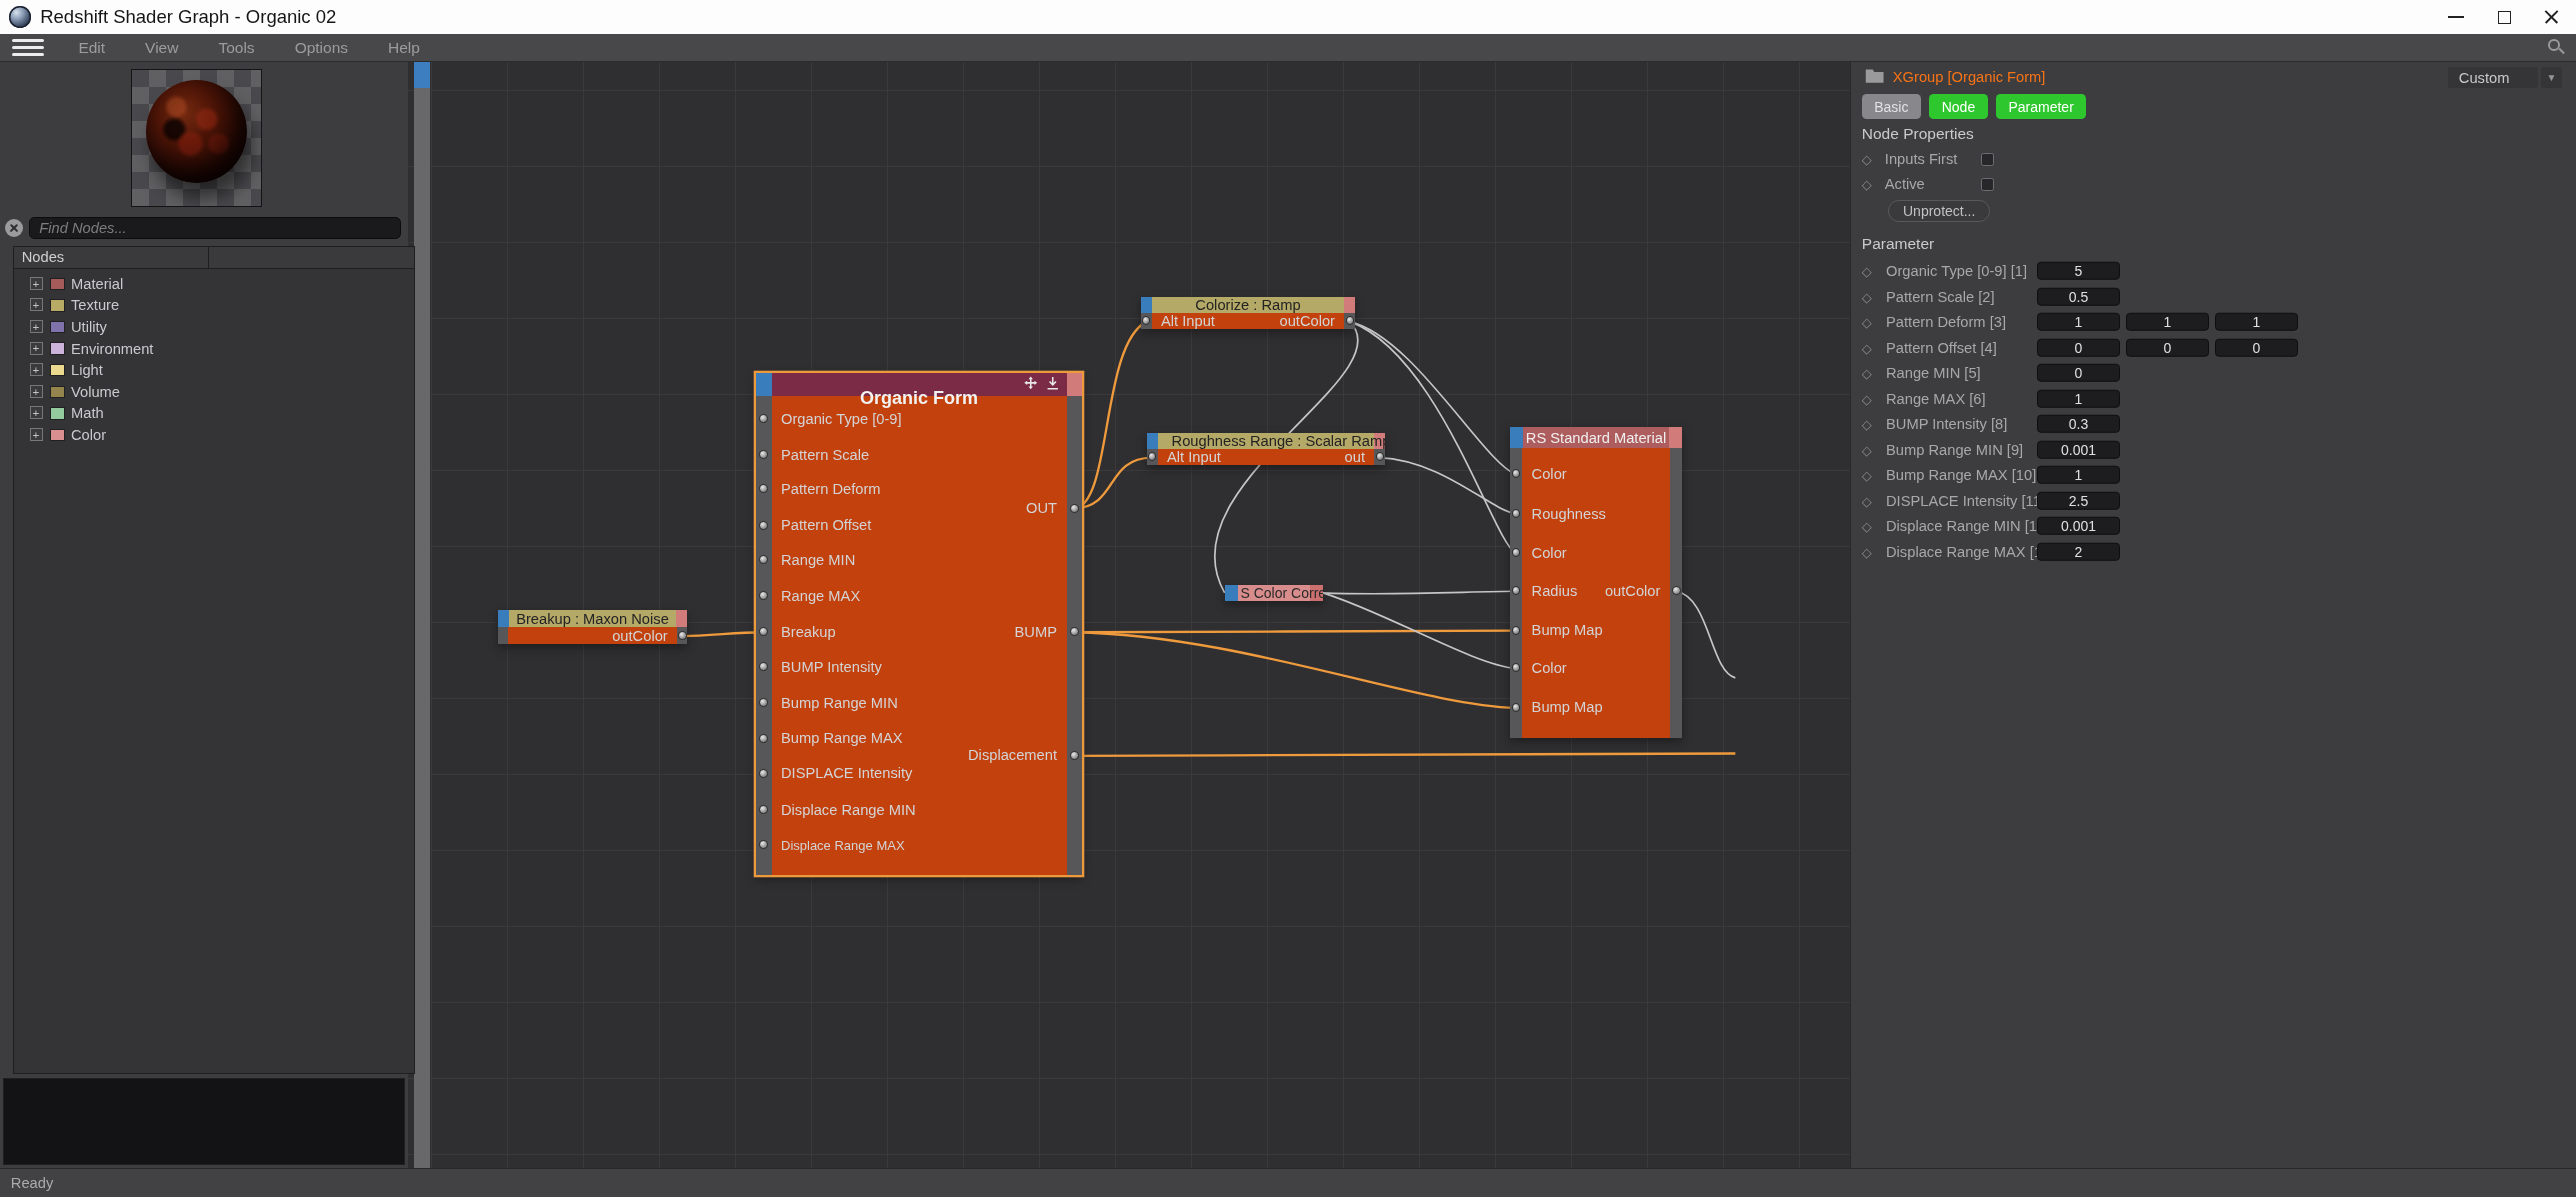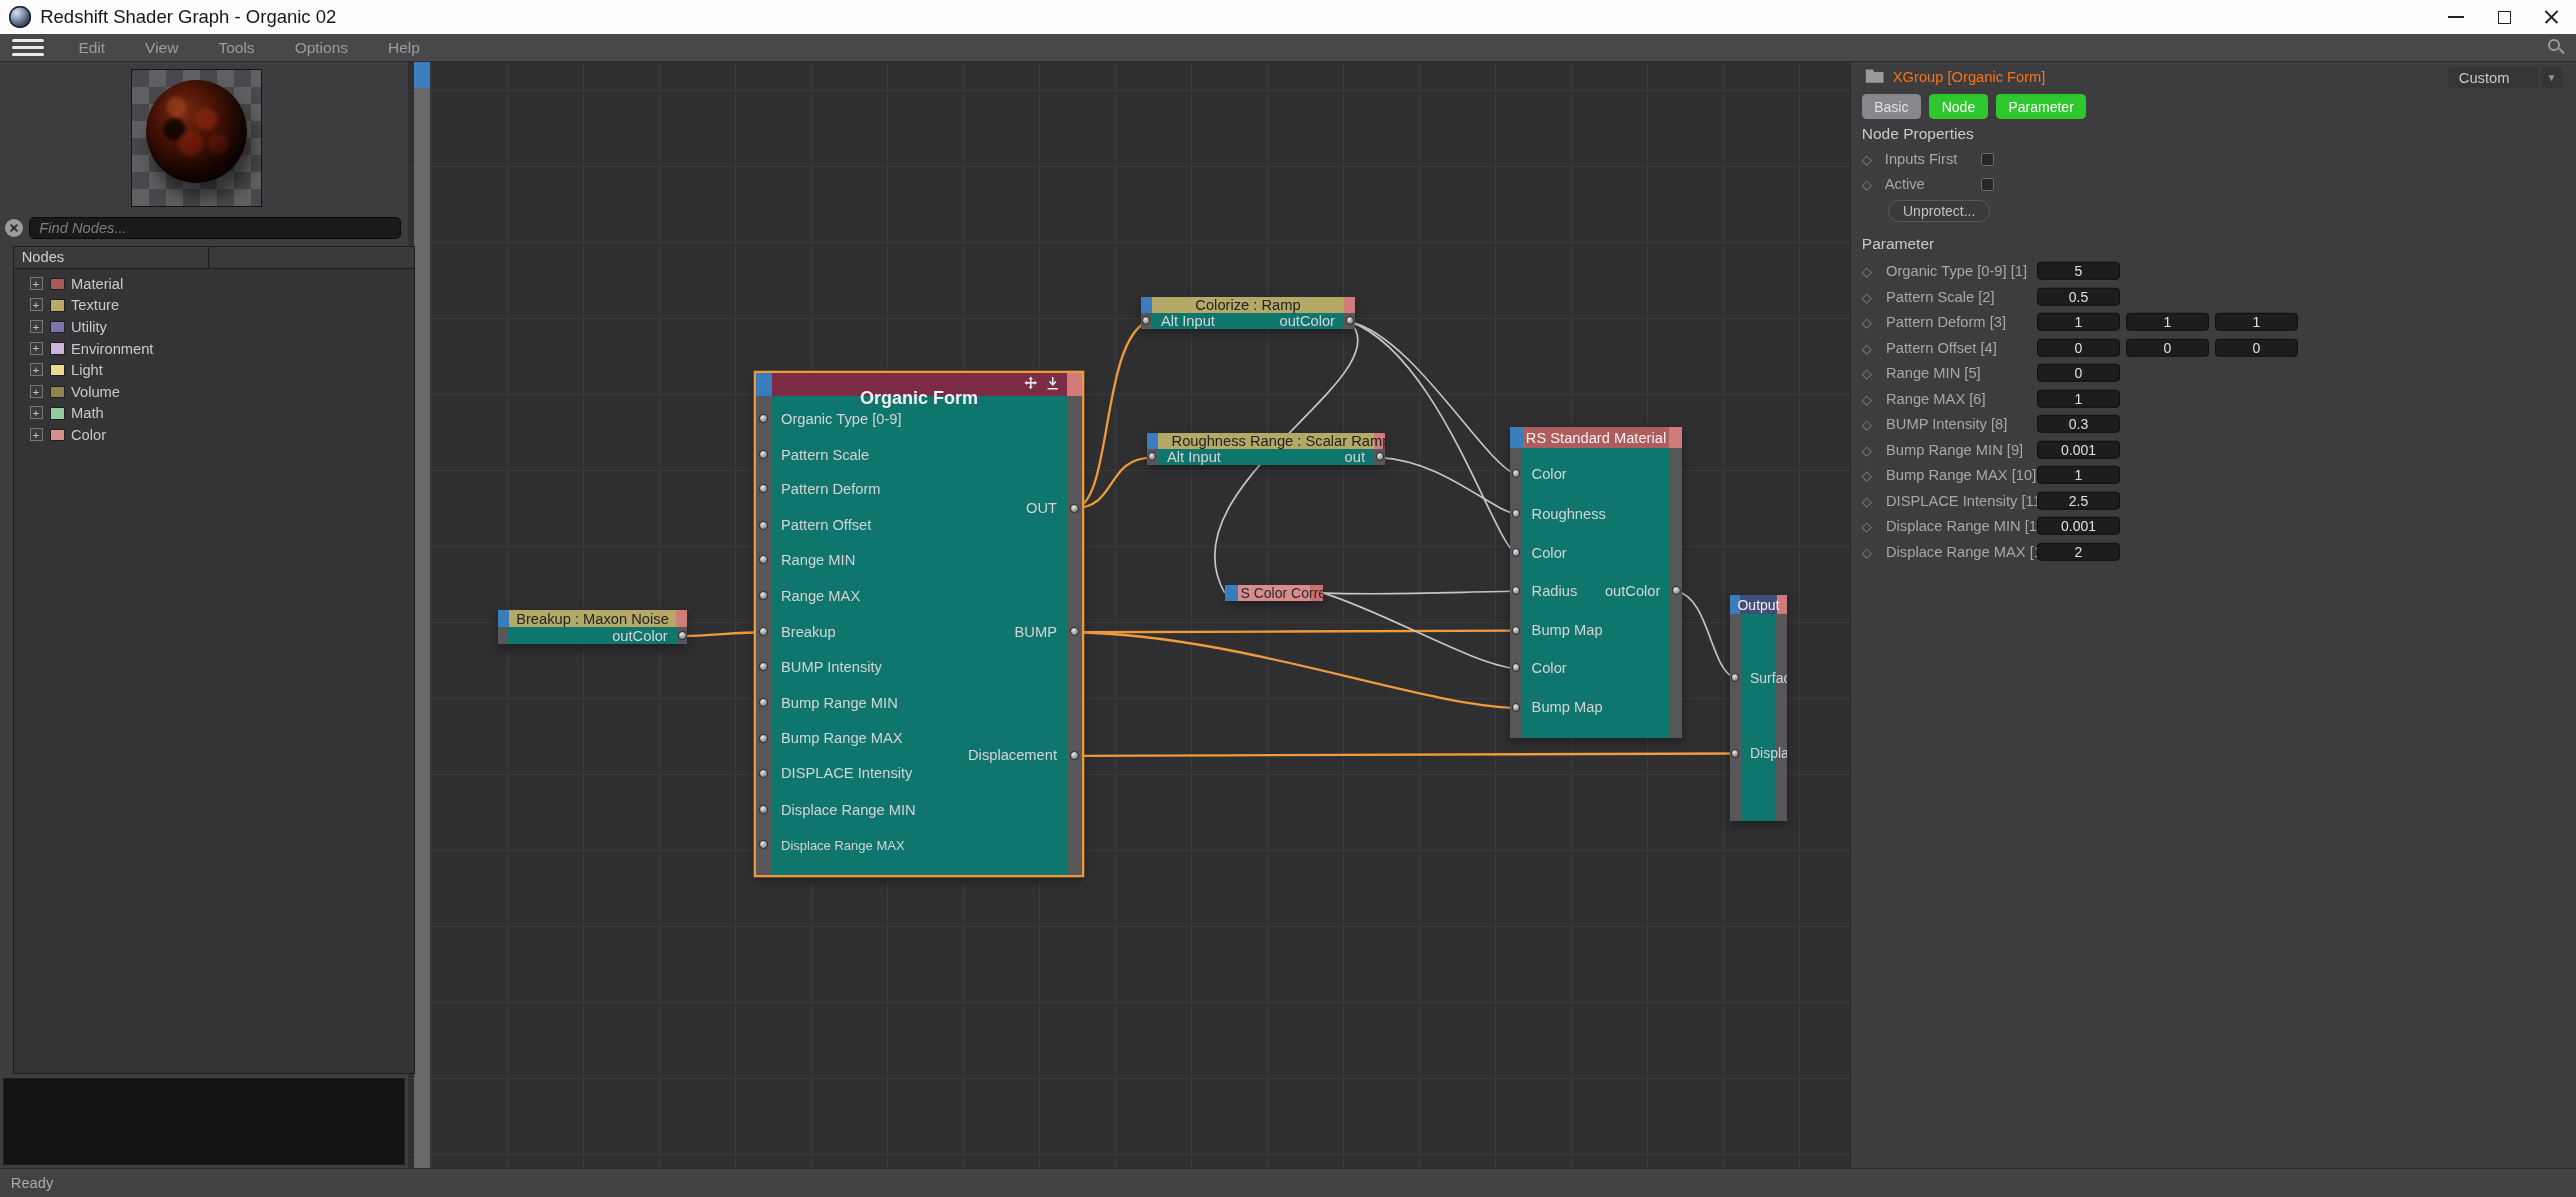--- a/index.html
+++ b/index.html
@@ -74,21 +74,21 @@
   #gutter-cap{position:absolute;left:0;top:0;width:15.5px;height:26px;background:#3c7ebf}
   #graph-header{position:absolute;left:21.6px;top:0;width:1418px;height:26px;background:#5d5d5f;z-index:2;display:flex;align-items:center;justify-content:center}
   #graph-title{font-size:15.5px;color:#d6d6d8}
   #graph-header .hicons{position:absolute;right:20px;top:50%;transform:translateY(-50%);display:flex;gap:7px}
   #graph-corner-r{position:absolute;right:0;top:0;width:13px;height:26px;background:#d27b7b}
 
   #wires-layer{position:absolute;left:0;top:0;width:2576px;height:1198px;z-index:2;pointer-events:none}
   #nodes-layer{position:absolute;left:0;top:0;width:2576px;height:1198px;z-index:3;pointer-events:none}
   #nodes-layer *{pointer-events:auto}
 
-  .gnode{position:absolute;background:#0f766e;overflow:hidden;box-shadow:0 3.9px 9.3px rgba(0,0,0,.35)}
+  .gnode{position:absolute;background:#c2410c;overflow:hidden;box-shadow:0 3.9px 9.3px rgba(0,0,0,.35)}
   .gnode.selected{box-shadow:0 0 0 2.3px #ee9a3c,0 3.9px 9.3px rgba(0,0,0,.4)}
   .gnode-header{position:absolute;left:0;top:0;width:100%;display:flex;align-items:center;justify-content:center}
   .corner{position:absolute;top:0;height:100%}
   .corner.l{left:0;background:#3a7dbd}
   .corner.r{right:0;background:#d27b7b}
   .gnode-title{position:relative;z-index:1;white-space:nowrap}
   .hicons{display:flex;gap:6.2px;align-items:center}
   .gnode .hicons{position:absolute;right:21.6px;top:50%;transform:translateY(-50%);z-index:2}
   .strip{position:absolute;background:#57575a}
   .port{position:absolute;width:8.5px;height:8.5px;border-radius:50%;border:0.8px solid #2c2c2c;
@@ -356,33 +356,20 @@
       <div class="plabel" style="left: 21.6px; top: 164px; font-size: 14.7px;">Radius</div>
       <div class="port" style="left: 1.5px; top: 199px;"></div>
       <div class="plabel" style="left: 21.6px; top: 203px; font-size: 14.7px;">Bump Map</div>
       <div class="port" style="left: 1.5px; top: 236px;"></div>
       <div class="plabel" style="left: 21.6px; top: 241px; font-size: 14.7px;">Color</div>
       <div class="port" style="left: 1.5px; top: 276px;"></div>
       <div class="plabel" style="left: 21.6px; top: 280px; font-size: 14.7px;">Bump Map</div>
       <div class="port" style="right: 1.5px; top: 159px;"></div>
       <div class="plabel" style="right: 21.6px; top: 164px; font-size: 14.7px;">outColor</div>
     </div>
-    <div class="gnode" style="left: 1730px; top: 595px; width: 57px; height: 226px;">
-      <div class="gnode-header" style="height: 19.3px; background: rgb(64, 78, 120);">
-        <div class="corner l" style="width: 10px;"></div>
-        <div class="corner r" style="width: 10px;"></div>
-        <div class="gnode-title" style="color: rgb(240, 240, 240); font-size: 14px;">Output</div>
-      </div>
-      <div class="strip" style="top: 19.3px; height: 207px; width: 10.8px; left: 0px;"></div>
-      <div class="strip" style="top: 19.3px; height: 207px; width: 10.8px; right: 0px;"></div>
-      <div class="port" style="left: 0.8px; top: 78px;"></div>
-      <div class="plabel" style="left: 20px; top: 83px; font-size: 14px;">Surfac</div>
-      <div class="port" style="left: 0.8px; top: 154px;"></div>
-      <div class="plabel" style="left: 20px; top: 158px; font-size: 14px;">Displa</div>
-    </div>
   </div>
 
 <div id="right-panel">
   <div id="rp-breadcrumb">
     <span>
       <svg width="19.3" height="15.5" viewBox="0 0 25 20">
           <path fill="#9a9a9c" d="M1 2h9l2 3h12v14H1z"></path>
         </svg>
     </span>
     <span class="txt">XGroup [Organic Form]</span>

